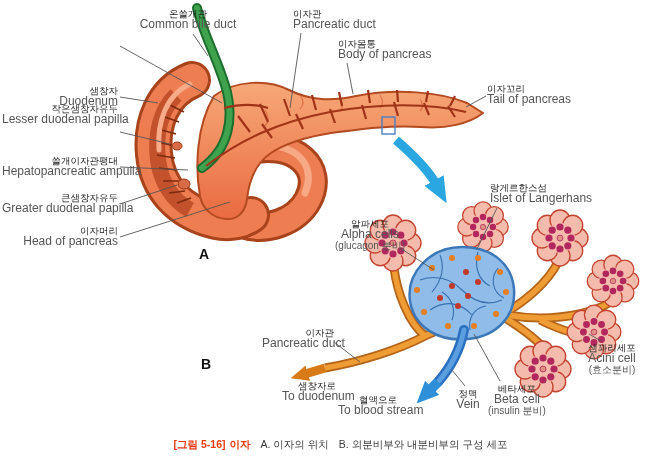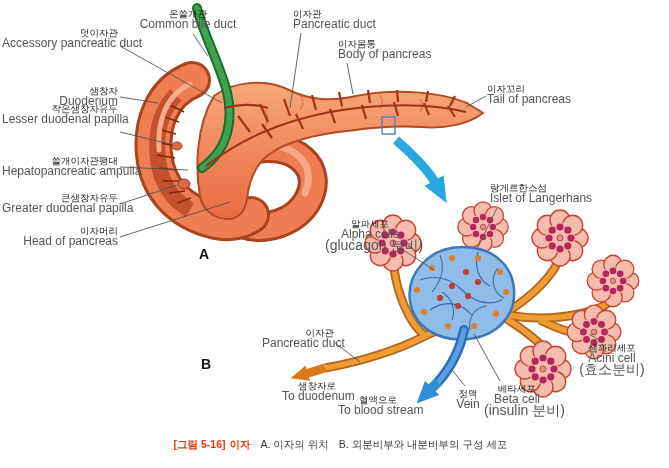--- a/index.html
+++ b/index.html
@@ -8,21 +8,21 @@
     background:#ffffff;
     font-family:"Liberation Sans", sans-serif;
     position:relative;
     overflow:hidden;
   }
   .stage { position:absolute; left:0; top:0; width:669px; height:394px; }
   svg.art { position:absolute; left:0; top:0; }
   .label { position:absolute; line-height:11px; white-space:nowrap; }
   .label .ko   { font-size:9.5px; color:#1d1d1d; }
   .label .en   { font-size:12px; color:#555; }
-  .label .note { font-size:14px; color:#555; }
+  .label .note { font-size:10px; color:#555; }
   .align-right  { text-align:right; }
   .align-center { text-align:center; }
   .align-left   { text-align:left; }
   .part-letter {
     position:absolute; font-size:14px; font-weight:bold; color:#111;
   }
   .caption {
     position:absolute; top:437px; left:0; width:669px;
     text-align:center; font-size:10.5px; color:#333; line-height:14px;padding-left:12px;
   }
@@ -201,24 +201,20 @@
       <path d="M500,381 L474,334"></path>
       <path d="M601,341 L589,334"></path>
     </g>
   </svg>
 
   <div class="label align-center" style="left:138px;top:8px;width:100px">
     <div class="ko">온쓸개관</div>
     <div class="en">Common bile duct</div>
   </div>
 
-  <div class="label align-right" style="left:2px;top:27px;width:116px">
-    <div class="ko">덧이자관</div>
-    <div class="en">Accessory pancreatic duct</div>
-  </div>
 
   <div class="label align-right" style="left:2px;top:85px;width:116px">
     <div class="ko">샘창자</div>
     <div class="en">Duodenum</div>
   </div>
 
   <div class="label align-right" style="left:2px;top:103px;width:116px">
     <div class="ko">작은샘창자유두</div>
     <div class="en">Lesser duodenal papilla</div>
   </div>

